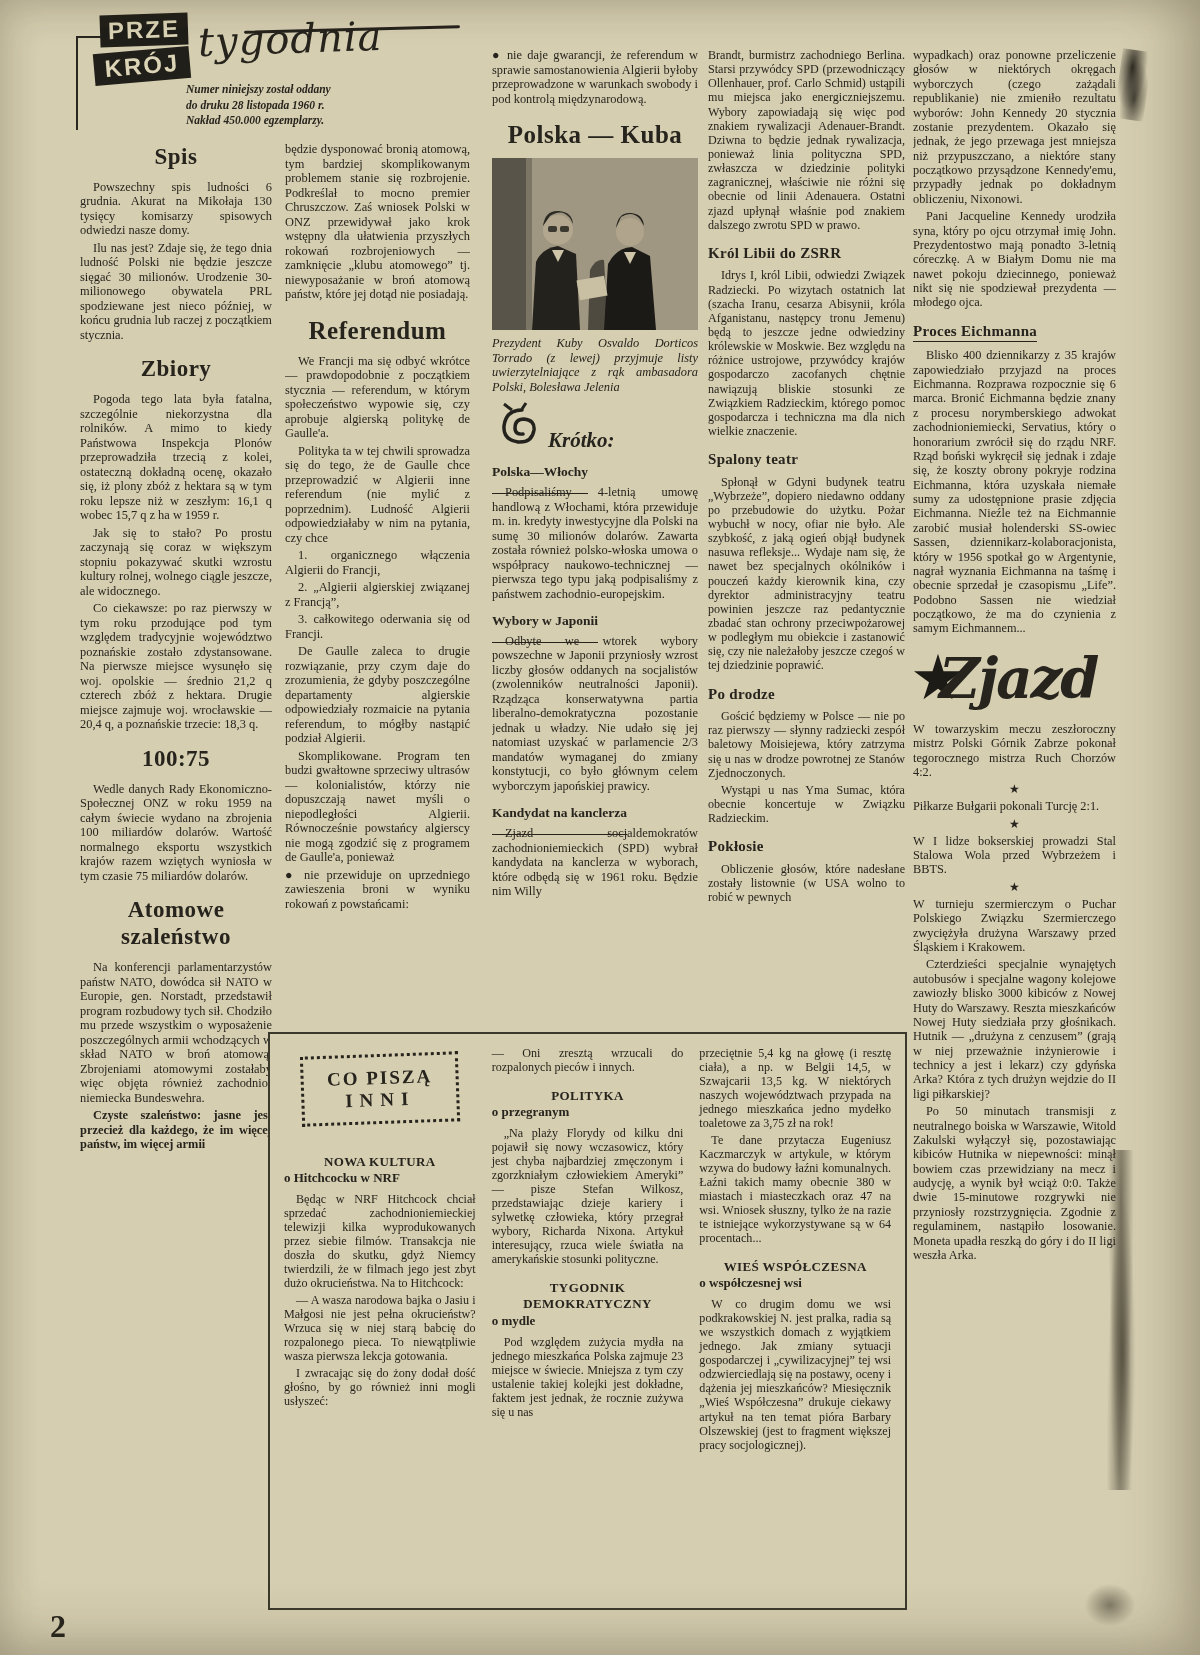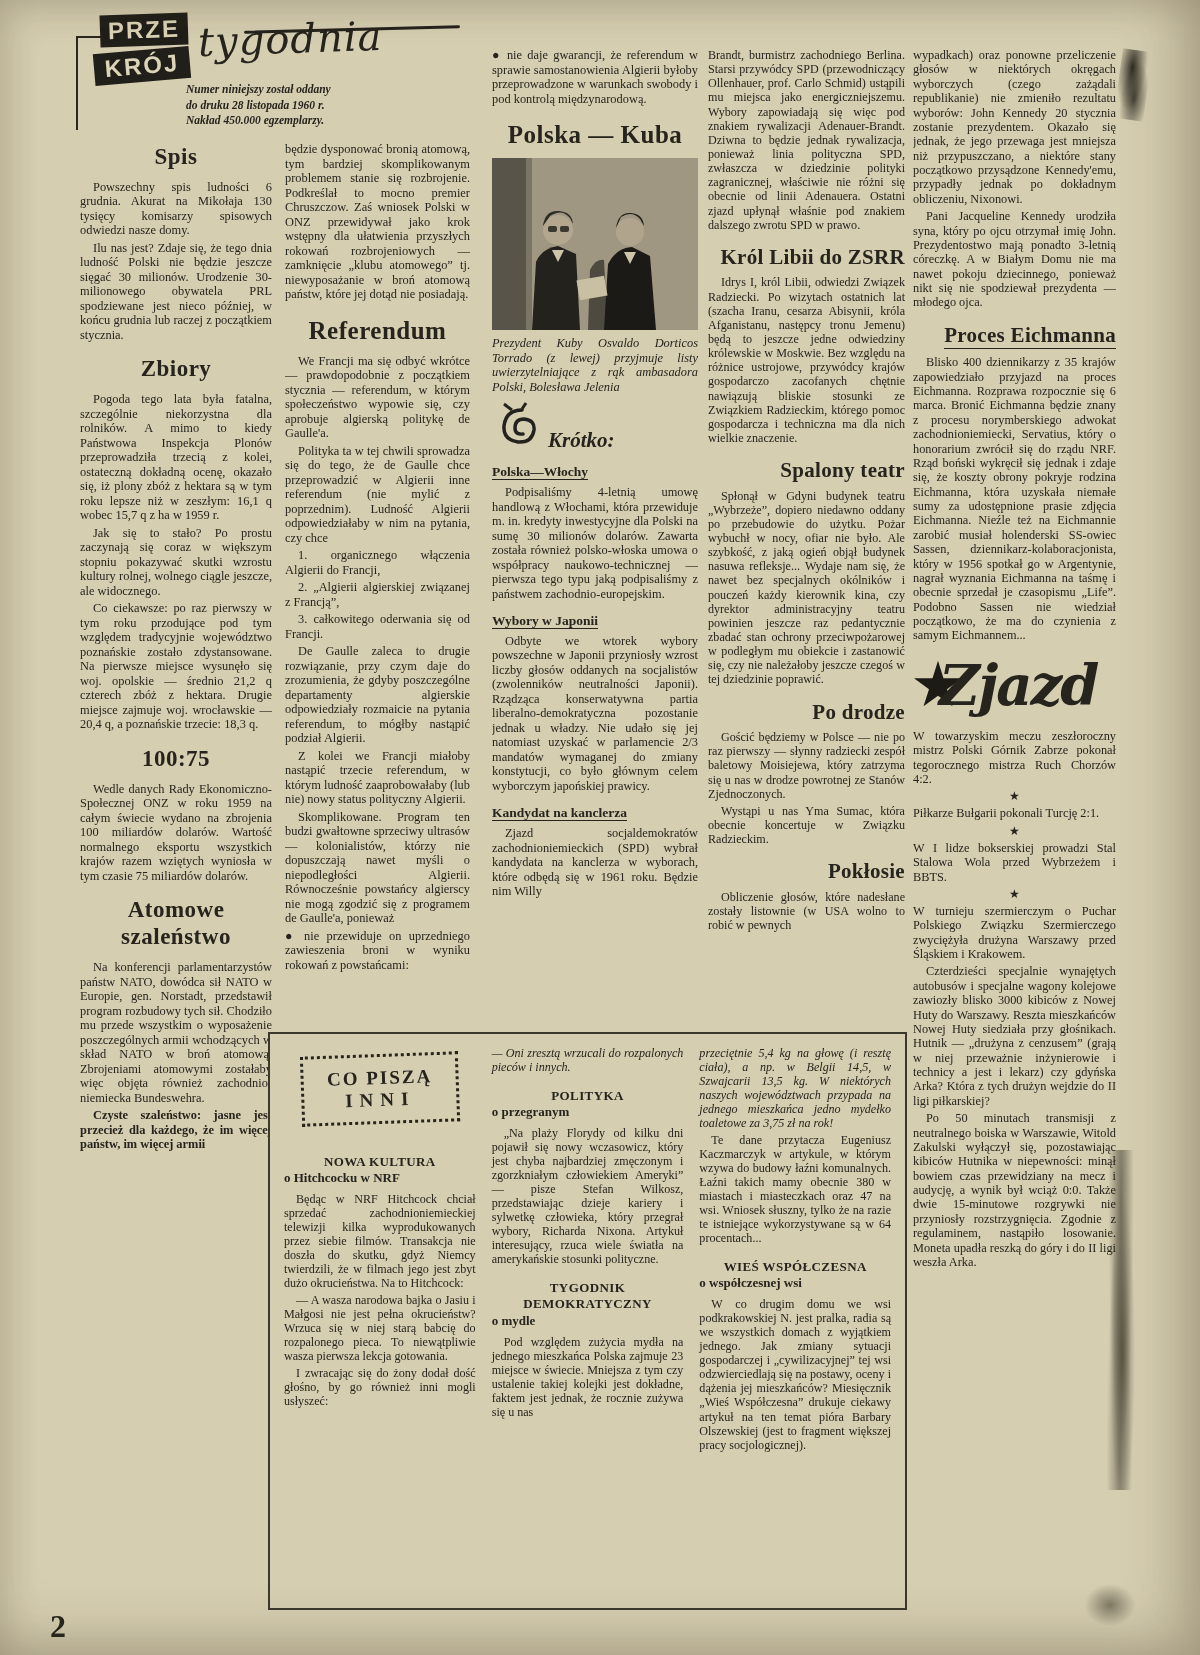--- a/index.html
+++ b/index.html
@@ -23,43 +23,43 @@
   .col{position:absolute;text-align:justify;font-size:12.4px;line-height:1.17;overflow:hidden;}
   .col p{margin:0 0 3px;text-indent:13px;}
   .col p.noindent{text-indent:0;}
   .col1{left:80px;top:130px;width:192px;height:1480px;}
   .col2{left:285px;top:142px;width:185px;height:890px;}
   .col3{left:492px;top:48px;width:206px;height:984px;}
   .col4{left:708px;top:48px;width:197px;height:986px;font-size:12.1px;}
   .col5{left:913px;top:48px;width:203px;height:1572px;font-size:12.3px;}
   .h-display{font-weight:700;font-size:25px;text-align:center;margin:14px 0 9px;letter-spacing:.5px;}
   .col1 .h-display{font-size:23px;}
-  .h-mid{font-weight:700;font-size:21px;text-align:right;margin:13px 0 6px;letter-spacing:.3px;}
+  .h-mid{font-weight:700;font-size:15px;text-align:left;margin:13px 0 6px;letter-spacing:.3px;}
   .h-sub{font-weight:700;font-size:13.5px;margin:12px 0 5px;text-align:left;}
-  .h-sub span{border-bottom:1.5px solid #26241d;padding-bottom:0;}
+  .h-sub span{border-bottom:1.5px solid #26241d;padding-bottom:14px;}
   .u-under{border-bottom:1.5px solid #26241d;display:inline-block;padding-bottom:1px;}
   .bold{font-weight:700;}
   .caption{font-style:italic;}
   .photo{width:100%;height:172px;margin:2px 0 6px;background:#8d8573;}
   .photo svg{display:block;width:100%;height:100%;}
   .krotko{display:flex;align-items:flex-end;gap:0;margin:8px 0 4px;}
   .krotko-label{font-weight:700;font-style:italic;font-size:21px;}
   
   .sport{position:relative;height:64px;margin:14px 0 8px;}
   .sport-star{position:absolute;left:0;top:4px;width:50px;height:50px;background:#1d1b15;
         clip-path:polygon(50% 0,61% 35%,98% 35%,68% 57%,79% 91%,50% 70%,21% 91%,32% 57%,2% 35%,39% 35%);}
   .sport-text{position:absolute;left:26px;top:-4px;font-size:56px;font-weight:700;font-style:italic;
         font-family:"DejaVu Serif",serif;letter-spacing:-2px;}
   .star-sep{text-align:center;font-size:12px;margin:3px 0;}
   
   .box{position:absolute;left:268px;top:1032px;width:639px;height:578px;background:#d6ceb1;
         border:2px solid #3b392c;box-sizing:border-box;padding:12px 14px;display:flex;gap:16px;overflow:hidden;}
   .box-col{flex:1;text-align:justify;font-size:12.1px;line-height:1.16;}
   .box-col p{margin:0 0 3px;text-indent:12px;}
-  .box-col p.noindent{text-indent:0;font-style:italic;}
+  .box-col p.noindent{text-indent:0;}
   .bh{font-weight:700;text-align:center;font-size:13px;margin:14px 0 1px;letter-spacing:.4px;}
   .bh2{font-weight:700;font-size:13px;margin:0 0 7px;}
   .stamp{width:140px;margin:8px auto 30px;border:3px dotted #26241d;padding:10px 6px;text-align:center;transform:rotate(-2deg);}
   .stamp-l1{font-weight:700;font-size:19px;letter-spacing:2px;}
   .stamp-l2{font-weight:700;font-size:19px;letter-spacing:7px;}
   
   .page-num{position:absolute;left:50px;top:1608px;font-size:32px;font-weight:700;}
   .art{position:absolute;pointer-events:none;}
   .art1{left:1118px;top:50px;width:30px;height:70px;transform:rotate(8deg);
         background:radial-gradient(ellipse at 40% 25%,rgba(18,16,10,.85),transparent 58%),
@@ -107,21 +107,20 @@
 
   <div class="col col2">
     <p class="noindent">będzie dysponować bronią atomową, tym bardziej skomplikowanym problemem stanie się rozbrojenie. Podkreślał to mocno premier Chruszczow. Zaś wniosek Polski w ONZ przewidywał jako krok wstępny dla ułatwienia przyszłych rokowań rozbrojeniowych — zamknięcie „klubu atomowego” tj. niewyposażanie w broń atomową państw, które jej dotąd nie posiadają.</p>
     <h2 class="h-display">Referendum</h2>
     <p>We Francji ma się odbyć wkrótce — prawdopodobnie z początkiem stycznia — referendum, w którym społeczeństwo wypowie się, czy aprobuje algierską politykę de Gaulle'a.</p>
     <p>Polityka ta w tej chwili sprowadza się do tego, że de Gaulle chce przeprowadzić w Algierii inne referendum (nie mylić z poprzednim). Ludność Algierii odpowiedziałaby w nim na pytania, czy chce</p>
     <p>1. organicznego włączenia Algierii do Francji,</p>
     <p>2. „Algierii algierskiej związanej z Francją”,</p>
     <p>3. całkowitego oderwania się od Francji.</p>
     <p>De Gaulle zaleca to drugie rozwiązanie, przy czym daje do zrozumienia, że gdyby poszczególne departamenty algierskie odpowiedziały rozmaicie na pytania referendum, to mógłby nastąpić podział Algierii.</p>
-    <p>Z kolei we Francji miałoby nastąpić trzecie referendum, w którym ludność zaaprobowałaby (lub nie) nowy status polityczny Algierii.</p>
     <p>Skomplikowane. Program ten budzi gwałtowne sprzeciwy ultrasów — kolonialistów, którzy nie dopuszczają nawet myśli o niepodległości Algierii. Równocześnie powstańcy algierscy nie mogą zgodzić się z programem de Gaulle'a, ponieważ</p>
     <p class="noindent">● nie przewiduje on uprzedniego zawieszenia broni w wyniku rokowań z powstańcami:</p>
   </div>
 
   <div class="col col3">
     <p class="noindent">● nie daje gwarancji, że referendum w sprawie samostanowienia Algierii byłoby przeprowadzone w warunkach swobody i pod kontrolą międzynarodową.</p>
     <h2 class="h-display">Polska — Kuba</h2>
     <div class="photo">
       <svg viewBox="0 0 206 172" preserveAspectRatio="none">
         <rect width="206" height="172" fill="#a09782"></rect>

